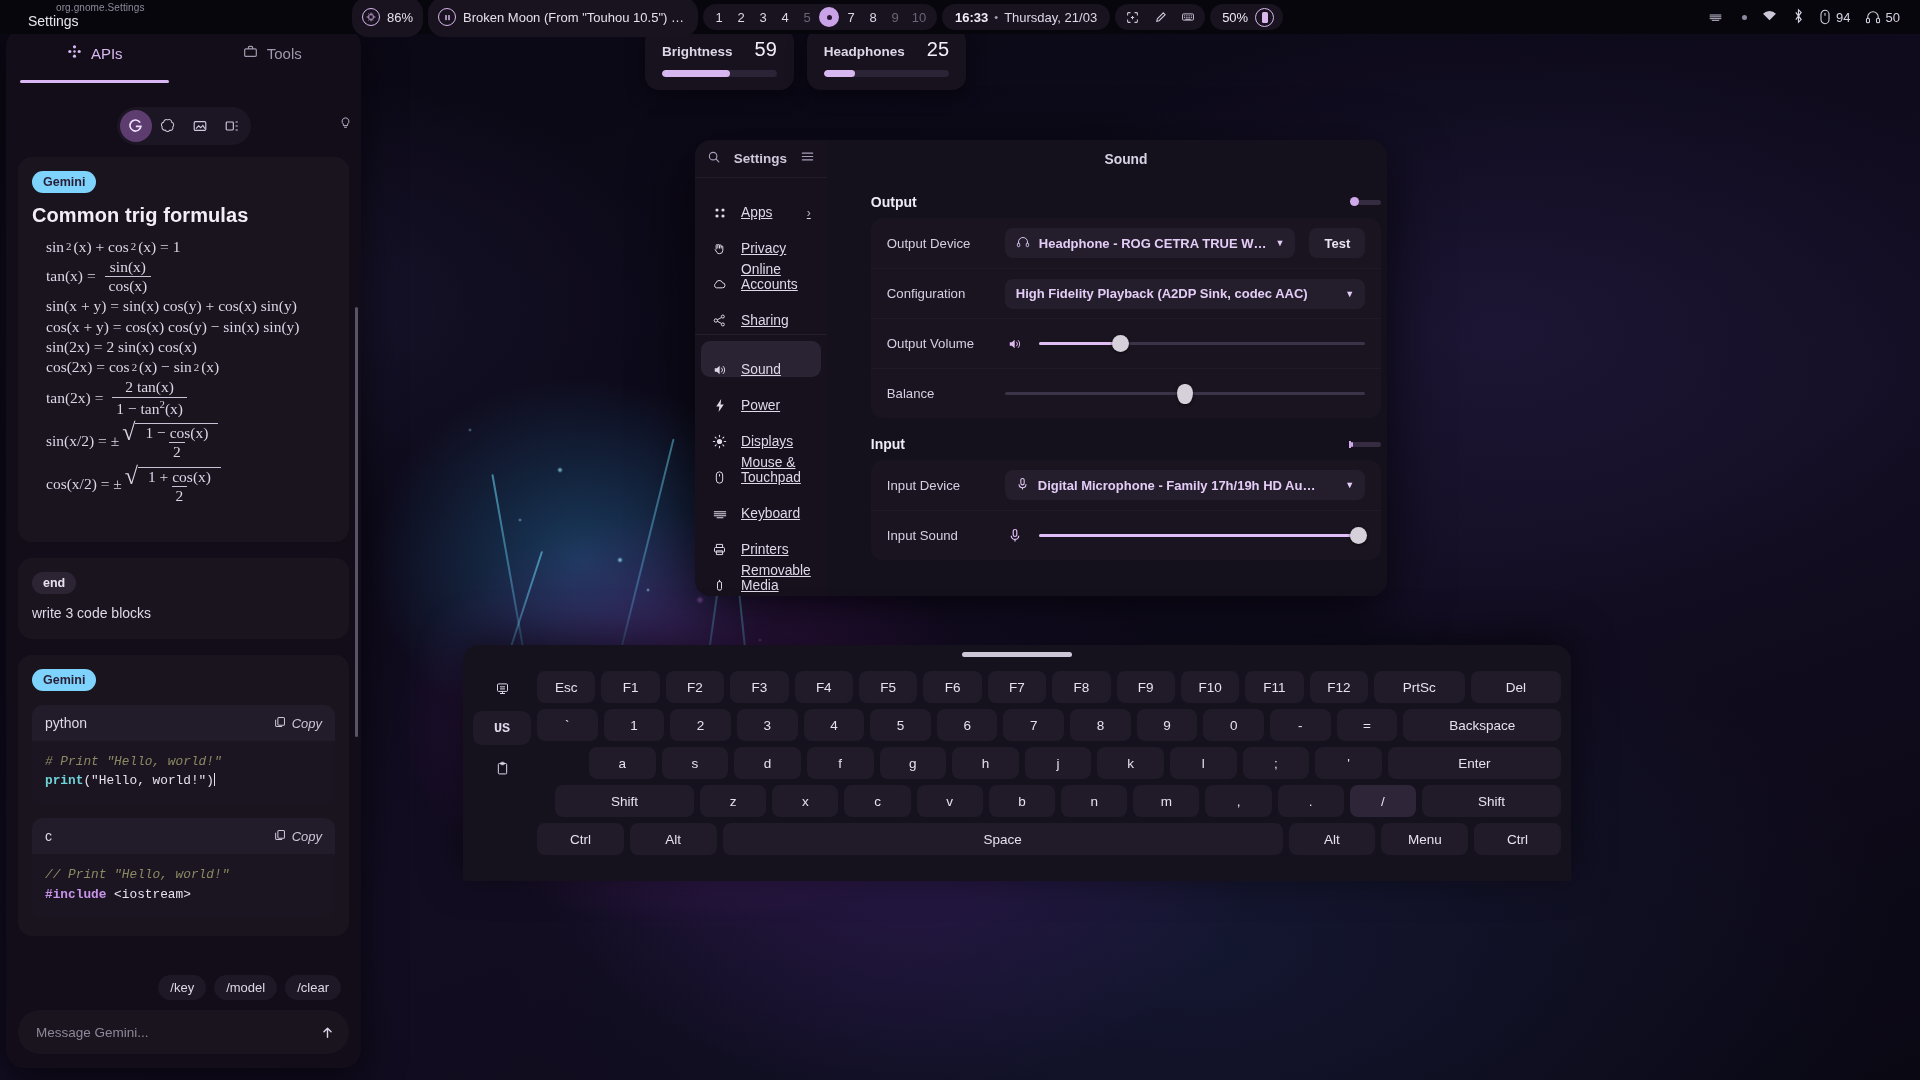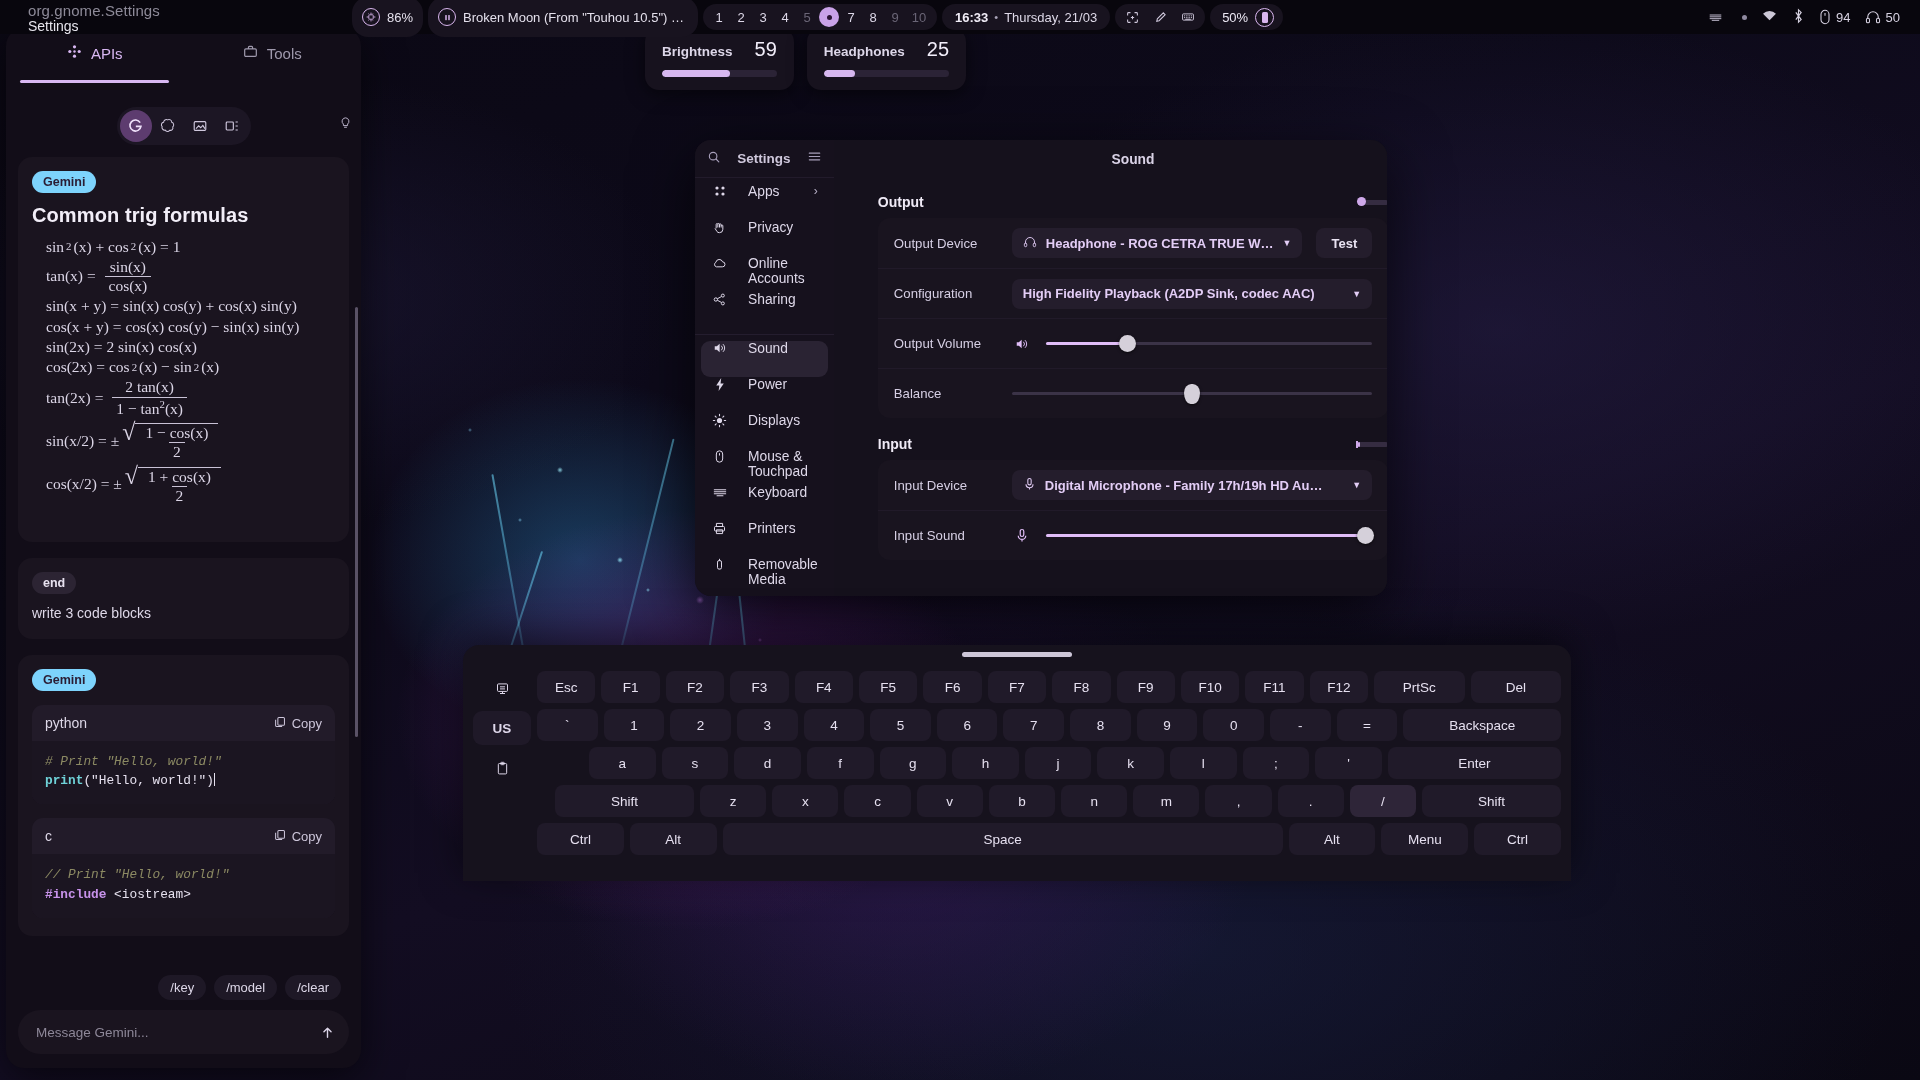--- a/index.html
+++ b/index.html
@@ -41,21 +41,21 @@
   }
 
   
   .topbar {
     position: absolute; top: 0; left: 0; width: 1920px; height: 34px;
     background: #08060d;
     display: flex; align-items: center;
     z-index: 40;
   }
   .tb-left { position:absolute; left: 28px; top: 2px; line-height: 1.15; }
-  .tb-app-id { font-size: 15px; color: #8d8a98; letter-spacing: .1px; }
+  .tb-app-id { font-size: 10px; color: #8d8a98; letter-spacing: .1px; margin-left: 28px; }
   .tb-app-name { font-size: 14px; color: #e8e6ee; font-weight: 500; margin-top:-1px;}
 
   .tb-center { position:absolute; left: 352px; top: 0; height:34px; display:flex; align-items:center; gap:5px;}
   .pill {
     background: #18131f; border-radius: 16px; height: 40px;
     display:flex; align-items:center; gap:7px; padding: 0 10px;
     color:#e4e0ec; font-size: 13px;
   }
   .circ-icon {
     width:18px; height:18px; border-radius:50%;
@@ -130,21 +130,21 @@
   .frac { display:inline-flex; flex-direction:column; align-items:center; vertical-align:middle; margin:0 3px;}
   .frac .num { padding:0 4px 1px 4px; }
   .frac .den { padding:1px 4px 0 4px; border-top:1px solid #c9c2d6; }
   .sup { font-size:.7em; vertical-align:super; }
   .rad { display:inline-flex; align-items:stretch; margin-left:1px;}
   .rad .sign { font-size:1.55em; line-height:.85; transform:translateY(1px);}
   .rad .body { border-top:1px solid #c9c2d6; padding:1px 3px 0 3px; margin-top:2px;}
 
   .code-block { background:#221b29; border-radius:11px; overflow:hidden; margin-top:14px;}
   .code-head { display:flex; align-items:center; justify-content:space-between; padding:10px 13px; font-size:14px; color:#ded8e8;}
-  .copy-btn { display:flex; align-items:flex-start; gap:6px; font-size:13px; color:#cdc6da;}
+  .copy-btn { display:flex; align-items:flex-start; gap:6px; font-size:13px; color:#cdc6da;font-style:italic;}
   .code-body { background:#1b1521; padding:11px 13px 14px 13px; font-family:"Liberation Mono", monospace; font-size:12.8px; line-height:1.5;}
   .c-comment { color:#8c8a63; font-style:italic;}
   .c-kw { color:#6fd2d8; font-weight:700;}
   .c-pre { color:#c792ea; font-weight:700;}
   .c-plain { color:#e6e1ef;}
   .caret { display:inline-block; width:1.5px; height:13px; background:#e6e1ef; vertical-align:-2px;}
 
   .ai-scrollbar { position:absolute; right:3px; top:150px; width:3px; height:430px; background:#5a5266; border-radius:3px;}
 
   .ai-chips { display:flex; justify-content:flex-end; gap:8px; padding:8px 20px 6px 12px;}
@@ -161,22 +161,22 @@
     position:absolute; left:695px; top:140px; width:692px; height:456px;
     background:#15111c; border-radius:16px; overflow:hidden; z-index:32;
     box-shadow: 0 18px 60px rgba(0,0,0,.7);
     display:flex;
   }
   .st-sidebar { width:165px; background:#16111d; display:flex; flex-direction:column; }
   .st-head { height:38px; display:flex; align-items:center; padding:0 12px; gap:10px; border-bottom:1px solid #221b2b;}
   .st-head .ttl { flex:1; text-align:center; font-size:13.5px; font-weight:700; color:#cfc8dc;}
   .st-list { padding-top:6px; flex:1; }
   .st-item {
-    display:flex; align-items:flex-start; gap:20px; height:36px; margin:0 6px; padding:0 10px;
-    border-radius:9px; color:#ded8e9; font-size:13.8px;
+    display:flex; align-items:flex-end; gap:13px; height:36px; margin:0 6px; padding:0 10px;
+    border-radius:9px; color:#ded8e9; font-size:13.8px;text-decoration:underline;
   }
   .st-item .ic { width:17px; display:flex; align-items:center; justify-content:center; color:#ded8e9; flex:0 0 auto;}
   .st-item .lbl { flex:1; }
   .st-item .chev { color:#b5aec4; font-size:12px;}
   .st-item.selected { background:#2a2333; }
   .st-sep { height:1px; background:#241d2e; margin:6px 0 6px 0;}
 
   .st-main { flex:1; background:#15111c; position:relative; }
   .st-main-head { height:38px; display:flex; align-items:center; justify-content:center; position:relative;}
   .st-main-head .ttl { font-size:13.8px; font-weight:700; color:#d9d2e6;}
@@ -212,21 +212,21 @@
   
   .vkb {
     position:absolute; left:463px; top:645px; width:1108px; height:236px;
     background:#16121d; border-radius:16px 16px 0 0; z-index:36;
     padding: 16px 10px 0 10px; display:flex; gap:6px;
     box-shadow:0 -8px 40px rgba(0,0,0,.55);
   }
   .vkb-handle { position:absolute; left:50%; transform:translateX(-50%); top:7px; width:110px;height:5px;border-radius:3px;background:#cdc6d8;}
   .vkb-side { width:58px; display:flex; flex-direction:column; gap:6px; padding-top:10px;}
   .vkb-side .sbtn { height:34px; border-radius:9px; background:#1f1928; display:flex;align-items:center;justify-content:center;
-                    color:#ded7ea; font-size:13.5px; font-weight:700;}
+                    color:#ded7ea; font-size:13.5px; font-weight:700;font-family:Liberation Mono, monospace;}
   .vkb-side .sbtn.plain { background:transparent; }
   .vkb-rows { flex:1; display:flex; flex-direction:column; gap:6px; padding-top:10px;}
   .krow { display:flex; gap:6px; }
   .key {
     background:#201a29; border-radius:8px; height:32px; min-width:34px; flex:1;
     display:flex;align-items:center;justify-content:center;
     color:#e6e0f0; font-size:13.5px;
   }
   .key.w15 { flex:1.55; } .key.w2 { flex:2.1; } .key.w25 { flex:2.6; }
   .key.space { flex:10; }

